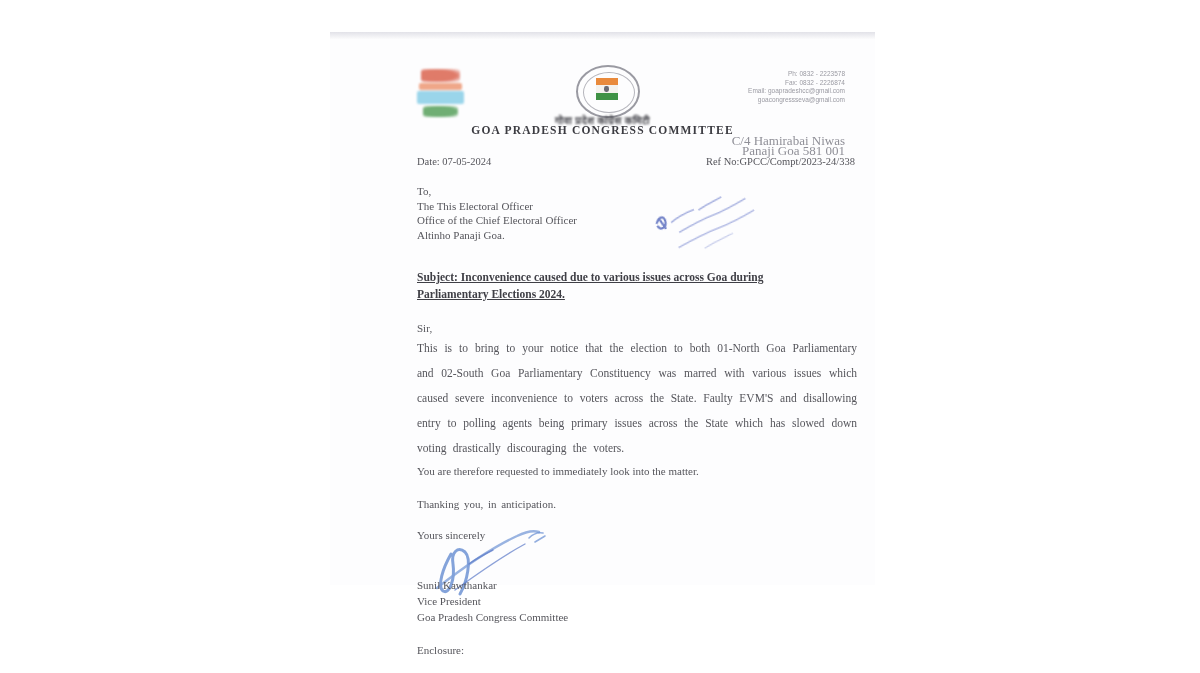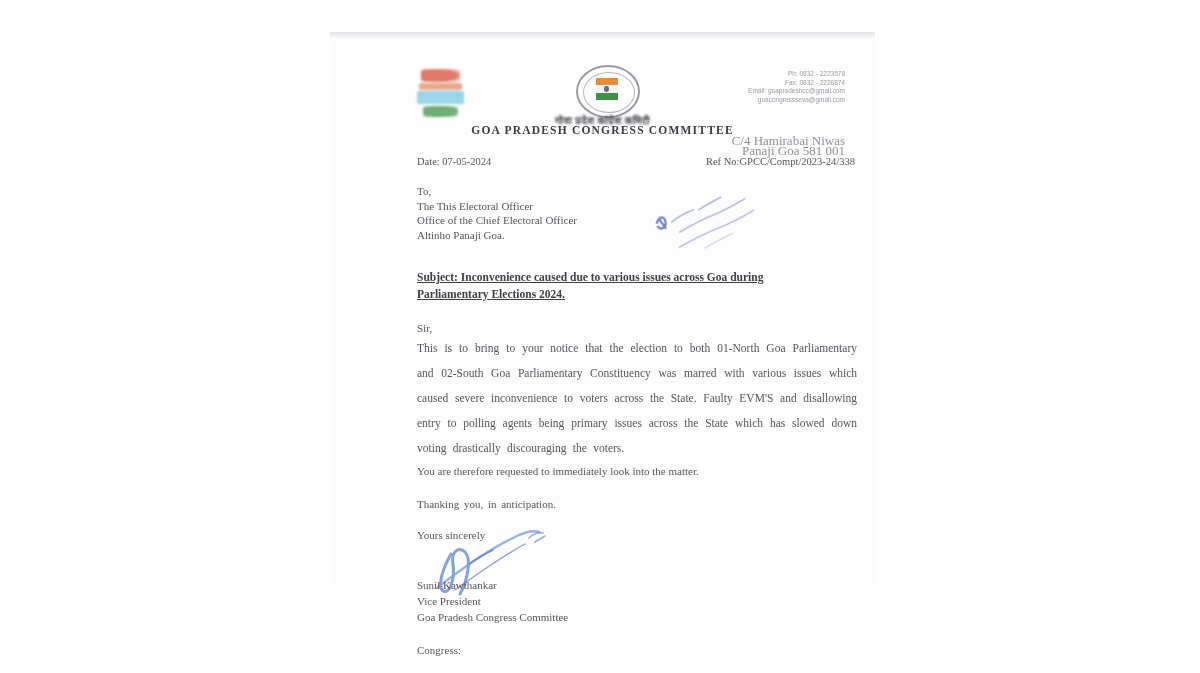--- a/index.html
+++ b/index.html
@@ -159,14 +159,14 @@
       <path d="M12,64 C35,46 62,26 92,12 C100,8 108,6 114,8" stroke="#7fa0d9" stroke-width="2.4" fill="none" opacity="0.8" stroke-linecap="round"></path>
       <path d="M30,66 C52,50 74,34 100,20 M44,40 C52,34 60,30 68,26" stroke="#5b79c8" stroke-width="1.4" fill="none" opacity="0.7" stroke-linecap="round"></path>
       <path d="M104,14 C108,10 113,8 118,9 M110,18 L120,12" stroke="#6f93d4" stroke-width="1.6" fill="none" opacity="0.75" stroke-linecap="round"></path>
     </svg>
   </div>
 
   <div class="abs scan sig-name">Sunil Kawthankar</div>
   <div class="abs scan sig-title">Vice President</div>
   <div class="abs scan sig-org">Goa Pradesh Congress Committee</div>
 
-  <div class="abs scan enc-label">Congress:</div>
+  <div class="abs scan enc-label">Enclosure:</div>
 </div>
 
 </body></html>

